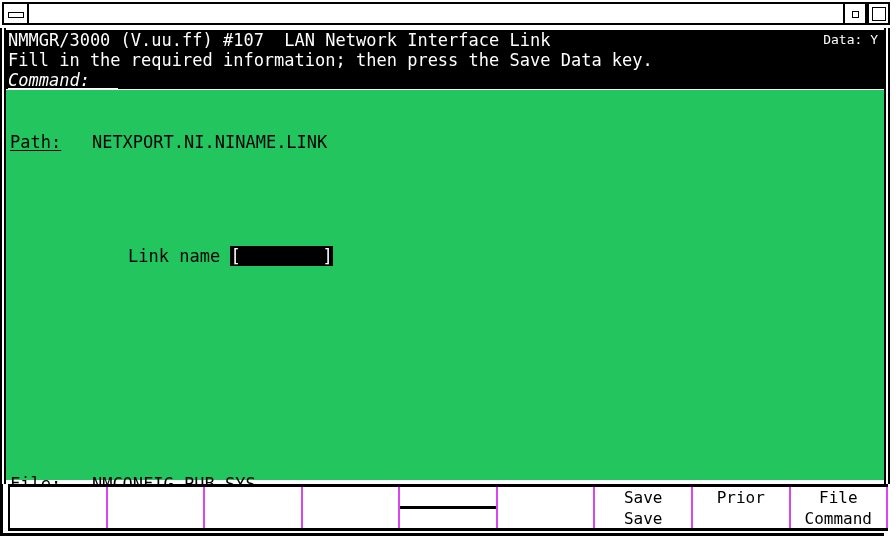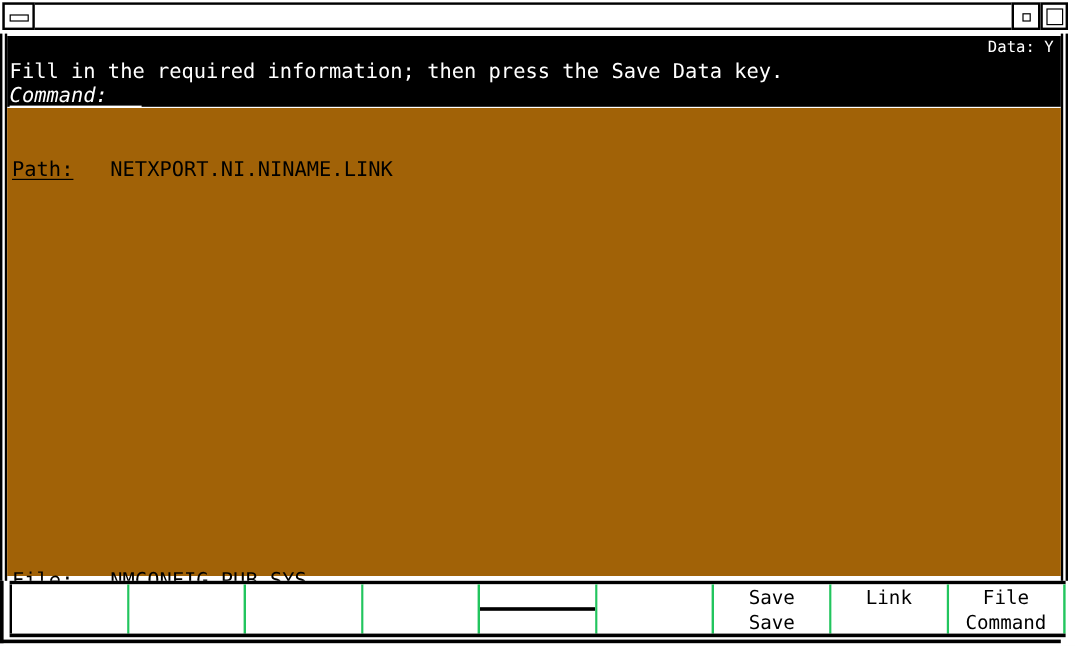--- a/index.html
+++ b/index.html
@@ -143,21 +143,21 @@
     height: 2px;
     background: #ffffff;
   }
 
   
   #form-area {
     position: absolute;
     left: 6px; top: 62px;
     width: 878px;
     height: 390px;
-    background: #a16207;
+    background: #22c55e;
     color: #000000;
     text-align: center;
   }
   .frow {
     position: absolute;
     height: 20px;
     line-height: 20px;
     font-size: 17px;
     white-space: pre;
   }
@@ -223,21 +223,21 @@
   #fkeys-row {
     position: absolute;
     left: 8px; top: 3px;
     width: 880px;
     height: 41px;
     display: flex;
   }
   .fkey {
     position: relative;
     flex: 1 1 0;
-    border-right: 2px solid #22c55e;
+    border-right: 2px solid #d946ef;
     box-sizing: border-box;
     background: #ffffff;
     text-align: center;
     font-size: 16px;
     line-height: 21px;
     color: #000000;
     overflow: hidden;
   }
   .fkey:first-child { border-left: 2px solid #000000; }
   .fkey .l1, .fkey .l2 {
@@ -276,30 +276,32 @@
   </div>
 
   <div id="terminal">
 
     <div class="vrule" id="vrule-l1"></div>
     <div class="vrule" id="vrule-l2"></div>
     <div class="vrule" id="vrule-r1"></div>
     <div class="vrule" id="vrule-r2"></div>
 
     <div id="header-block">
+      <div class="hline" id="hline-1">NMMGR/3000 (V.uu.ff) #107  LAN Network Interface Link</div>
       <div id="header-data">Data: Y</div>
       <div class="hline" id="hline-2">Fill in the required information; then press the Save Data key.</div>
       <div class="hline" id="hline-3">Command:</div>
       <div id="command-underline"></div>
     </div>
 
     <div id="form-area">
 
       <div class="frow" id="path-row"><span class="ul" id="path-label">Path:</span><span>   </span><span id="path-value">NETXPORT.NI.NINAME.LINK</span></div>
 
+      <div class="frow" id="linkname-row"><span id="linkname-label">Link name</span><span> </span><span id="linkname-field"><span>[</span><span>        </span><span>]</span></span></div>
 
       <div class="frow" id="file-row"><span class="ul">File:</span><span>   </span><span>NMCONFIG.PUB.SYS</span></div>
 
     </div>
 
   </div>
 
   <div id="fkeys-wrap">
     <div id="fkeys-baseline-l"></div>
     <div id="fkeys-topline"></div>
@@ -326,21 +328,21 @@
         </div>
         <div class="fkey">
           <span class="l1"></span>
           <span class="l2"></span>
         </div>
         <div class="fkey">
           <span class="l1">Save</span>
           <span class="l2">Save</span>
         </div>
         <div class="fkey">
-          <span class="l1">Link</span>
+          <span class="l1">Prior</span>
           <span class="l2"></span>
         </div>
         <div class="fkey">
           <span class="l1">File</span>
           <span class="l2">Command</span>
         </div>
       </div>
     <div id="fkeys-bottomline"></div>
     <div id="fkeys-baseline"></div>
   </div>

